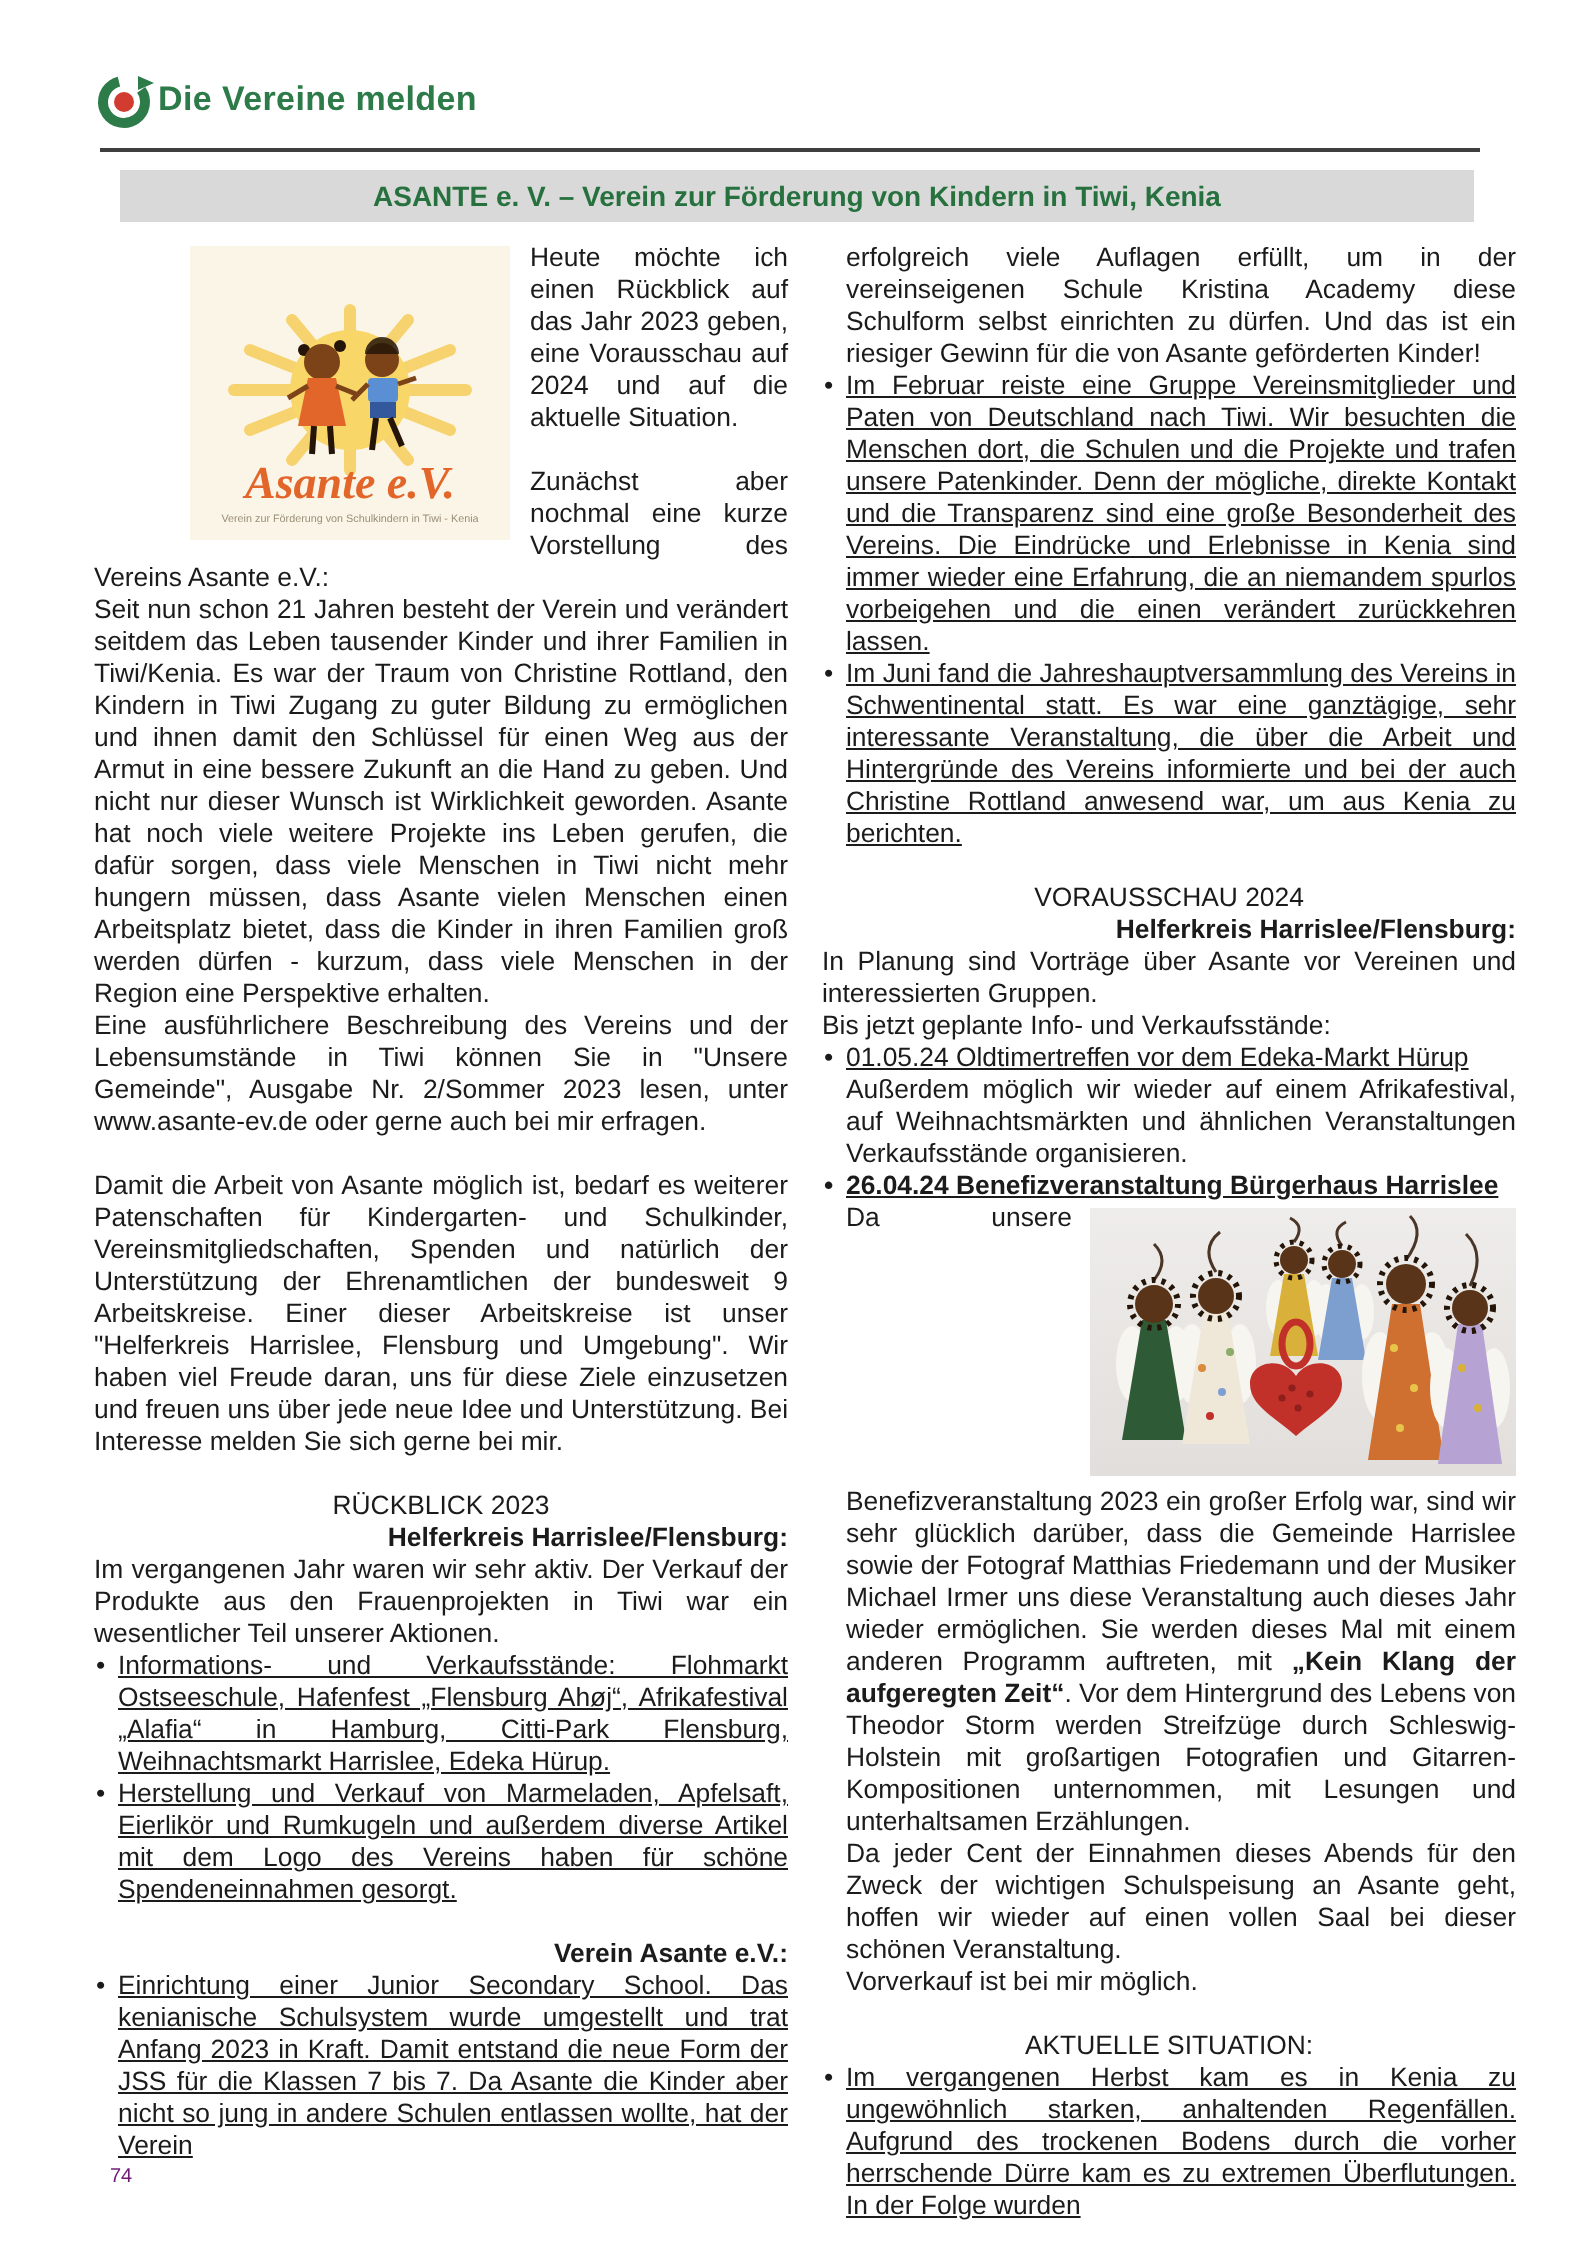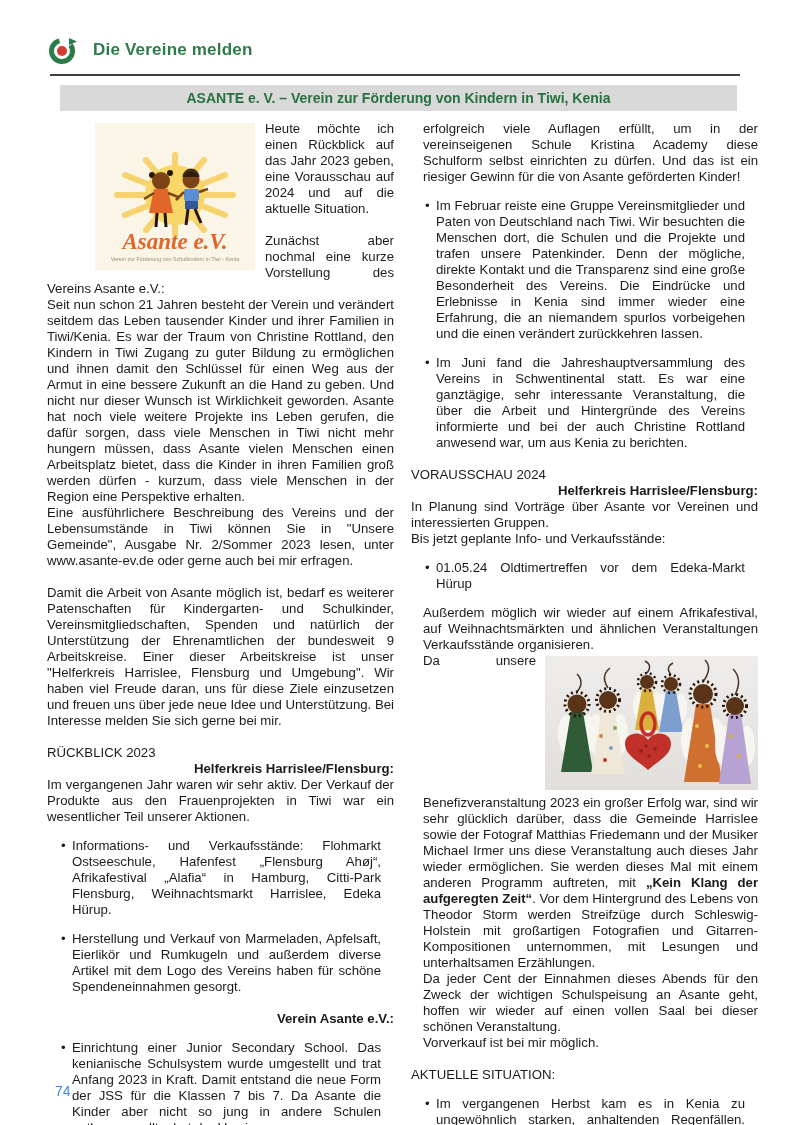--- a/index.html
+++ b/index.html
@@ -1,44 +1,44 @@
 <!DOCTYPE html>
 <html lang="de"><head>
 <meta charset="utf-8">
 <style>
   html,body{margin:0;padding:0;background:#ffffff;}
   .page{position:relative;width:797px;height:1125px;background:#ffffff;overflow:hidden;
         font-family:"Liberation Sans",sans-serif;color:#1b1b1b;}
   
-  .masthead{position:absolute;left:47px;top:34px;display:flex;align-items:center;gap:16px;}
+  .masthead{position:absolute;left:47px;top:34px;display:flex;align-items:center;gap:2px;}
   .mast-title{font-size:17px;font-weight:bold;color:#2e7b4a;letter-spacing:.2px;}
   .mast-rule{position:absolute;left:50px;top:74px;width:690px;height:2px;background:#3f3f3f;}
   
   .title-bar{position:absolute;left:60px;top:85px;width:677px;height:26px;background:#d9d9d9;
              display:flex;align-items:center;justify-content:center;}
   .title-bar span{font-size:14px;font-weight:bold;color:#27713f;}
   
   .columns{position:absolute;left:47px;top:121px;width:711px;display:flex;gap:17px;}
   .col{width:347px;font-size:13.2px;line-height:16px;text-align:justify;hyphens:auto;}
   .p{margin:0;}
   .gap{margin-top:16px;}
-  .heading{text-align:left;}
+  .heading{text-align:center;}
   .subheading{font-weight:bold;text-align:right;}
   .indent-sm{padding-left:5px;}
   .cont{padding-left:12px;}
-  .li{position:relative;padding-left:12px;margin:13px;}
+  .li{position:relative;padding-left:12px;margin:0;text-decoration:underline;}
   .li::before{content:"\2022";position:absolute;left:1px;top:0;}
   .bold{font-weight:bold;}
   
   .logo-fig{float:left;width:160px;height:147px;margin:2px 10px 6px 0;padding-left:48px;}
   .logo-fig svg{display:block;width:100%;height:100%;}
   .dolls-fig{float:right;width:213px;height:134px;margin:3px 0 5px 9px;}
   .dolls-fig svg{display:block;width:100%;height:100%;}
   
-  .footer{position:absolute;left:55px;top:1083px;font-size:14px;color:#3b82f6;}
+  .footer{position:absolute;left:55px;top:1083px;font-size:10px;color:#701a75;}
 </style>
 </head>
 <body>
 
 <div class="page">
 
   <div class="masthead">
     <svg width="30" height="32" viewBox="0 0 30 32">
       <g transform="rotate(-35 15 17)">
         <circle cx="15" cy="17" r="10.5" fill="none" stroke="#2e7b4a" stroke-width="5" stroke-dasharray="53 13"></circle>
@@ -116,20 +116,21 @@
     <div class="col">
       <p class="p cont">erfolgreich viele Auflagen erfüllt, um in der vereinseigenen Schule Kristina Academy diese Schulform selbst einrichten zu dürfen. Und das ist ein riesiger Gewinn für die von Asante geförderten Kinder!</p>
       <div class="li">Im Februar reiste eine Gruppe Vereinsmitglieder und Paten von Deutschland nach Tiwi. Wir besuchten die Menschen dort, die Schulen und die Projekte und trafen unsere Patenkinder. Denn der mögliche, direkte Kontakt und die Transparenz sind eine große Besonderheit des Vereins. Die Eindrücke und Erlebnisse in Kenia sind immer wieder eine Erfahrung, die an niemandem spurlos vorbeigehen und die einen verändert zurückkehren lassen.</div>
       <div class="li">Im Juni fand die Jahreshauptversammlung des Vereins in Schwentinental statt. Es war eine ganztägige, sehr interessante Veranstaltung, die über die Arbeit und Hintergründe des Vereins informierte und bei der auch Christine Rottland anwesend war, um aus Kenia zu berichten.</div>
       <p class="p gap heading">VORAUSSCHAU 2024</p>
       <p class="p subheading indent-sm">Helferkreis Harrislee/Flensburg:</p>
       <p class="p">In Planung sind Vorträge über Asante vor Vereinen und interessierten Gruppen.</p>
       <p class="p">Bis jetzt geplante Info- und Verkaufsstände:</p>
       <div class="li">01.05.24 Oldtimertreffen vor dem Edeka-Markt Hürup</div>
       <p class="p cont">Außerdem möglich wir wieder auf einem Afrikafestival, auf Weihnachtsmärkten und ähnlichen Veranstaltungen Verkaufsstände organisieren.</p>
+      <div class="li gap bold">26.04.24 Benefizveranstaltung Bürgerhaus Harrislee</div>
       <div class="p cont">
         <span class="dolls-fig">
           <svg viewBox="0 0 213 134">
             <defs>
               <linearGradient id="dollsbg" x1="0" y1="0" x2="0" y2="1">
                 <stop offset="0" stop-color="#efedeb"></stop>
                   <stop offset="1" stop-color="#e1dedb"></stop>
               </linearGradient>
             </defs>
             <rect width="213" height="134" fill="url(#dollsbg)"></rect>

